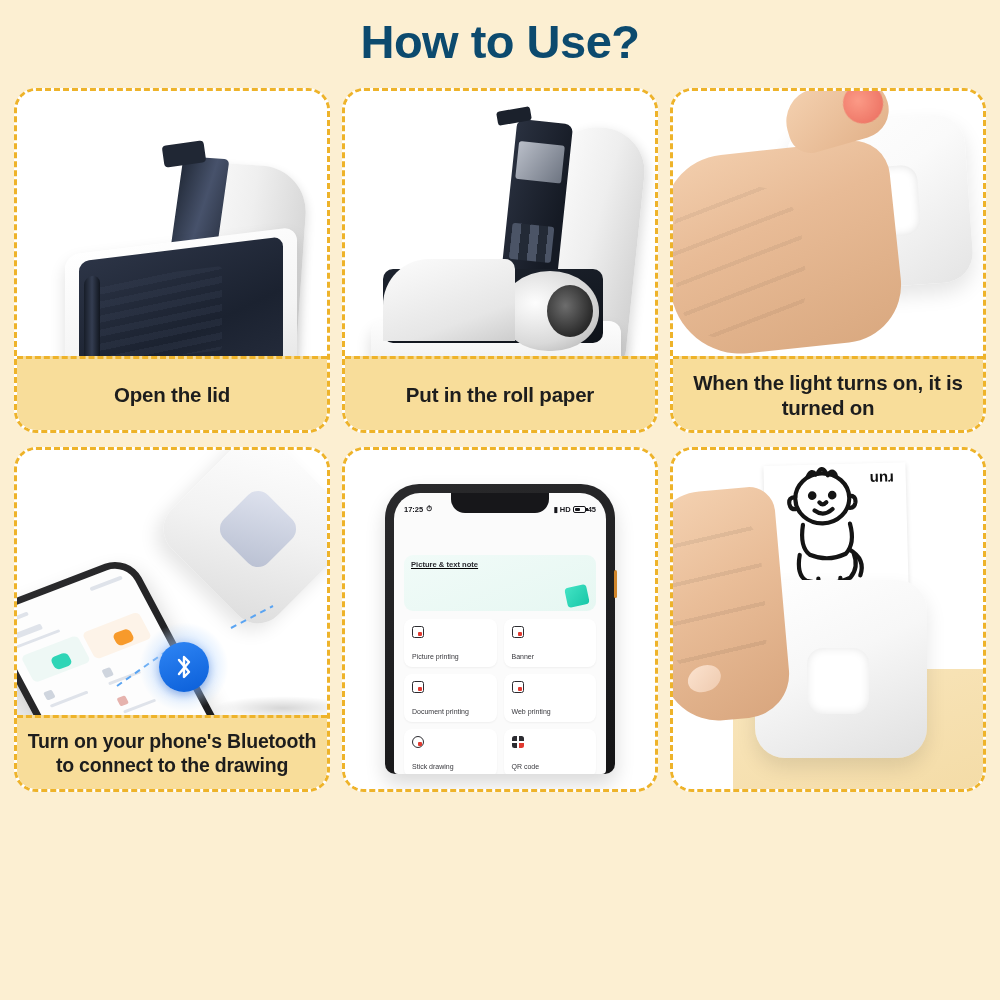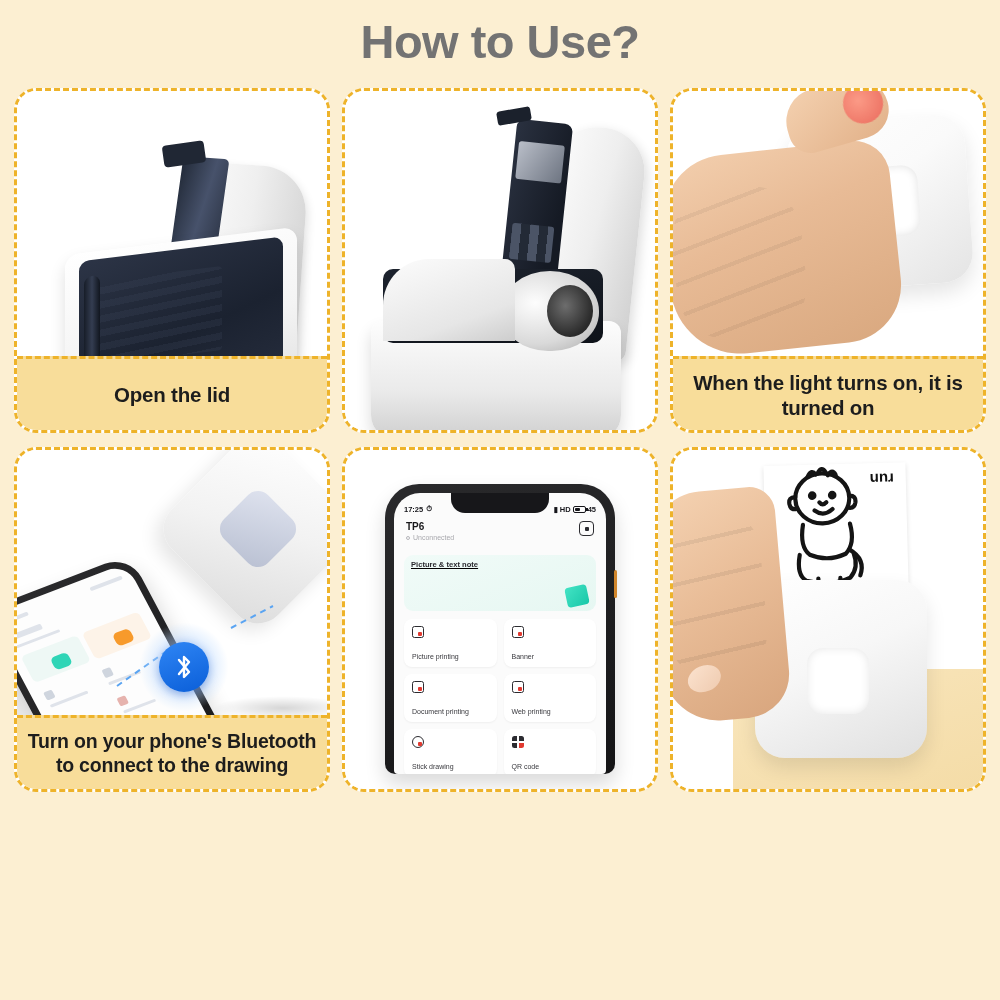--- a/index.html
+++ b/index.html
@@ -16,21 +16,21 @@
   }
 
   
   .title {
     position:absolute;
     top:14px; left:0; width:1000px;
     text-align:center;
     font-size:47px;
     font-weight:700;
     letter-spacing:-0.5px;
-    color:#737373;
+    color:#0c4a6e;
   }
 
   
   .grid {
     position:absolute;
     top:88px; left:14px;
     width:972px; height:704px;
     display:grid;
     grid-template-columns:repeat(3, 1fr);
     grid-template-rows:repeat(2, 1fr);
@@ -438,20 +438,21 @@
         </div>
         <div class="p2-armtip"></div>
         <div class="p2-base">
           <div class="p2-cavity"></div>
           <div class="p2-roll">
             <div class="p2-roll-core"></div>
           </div>
           <div class="p2-frontcurve"></div>
         </div>
       </div>
+      <div class="caption">Put in the roll paper</div>
     </div>
 
     <div class="panel">
       <div class="photo">
         <div class="p3-printer">
           <div class="p3-paperstub"></div>
           <div class="p3-hole"></div>
         </div>
         <div class="p3-hand">
           <div class="p3-knuckles"></div>
@@ -529,30 +530,20 @@
               <div class="p5-status-right">
                 <span>▮</span>
                 <span>HD</span>
                 <span class="p5-batt">
                     <i></i>
                   </span>
                 <span>45</span>
               </div>
             </div>
 
-            <div class="p5-header">
-              <div class="p5-devname">TP6</div>
-              <div class="p5-devstatus">
-                <span class="p5-dot"></span>
-                <span>Unconnected</span>
-              </div>
-              <div class="p5-hdr-icon">
-                  <b></b>
-                </div>
-            </div>
 
             <div class="p5-cards">
               <div class="p5-card teal">
                 <div class="p5-card-title">Picture &amp; text note</div>
                 <div class="p5-card-icon teal"></div>
               </div>
             </div>
 
             <div class="p5-grid">
               <div class="p5-tile">

